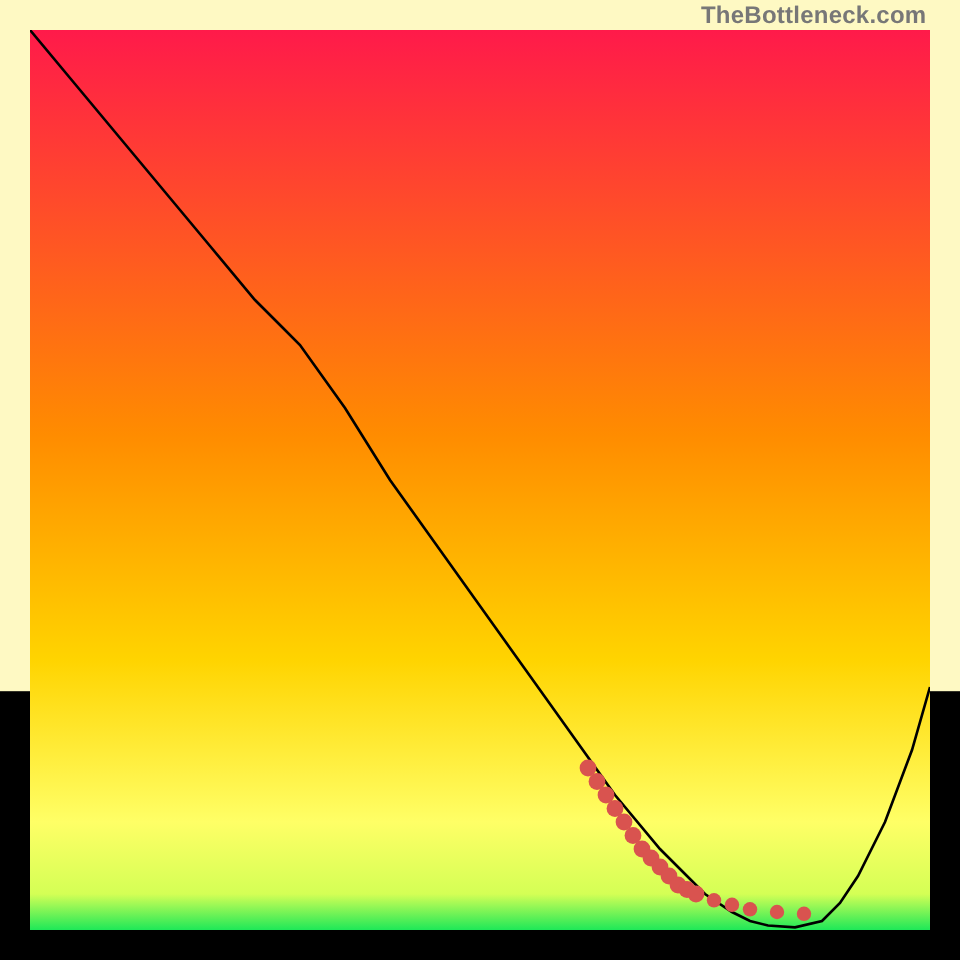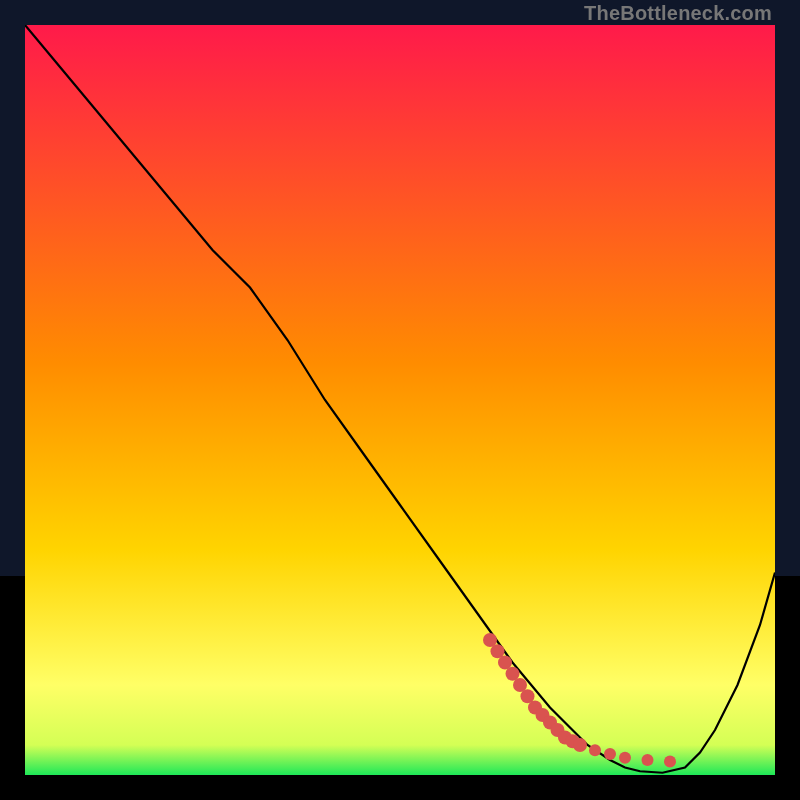--- a/index.html
+++ b/index.html
@@ -1,20 +1,20 @@
 <!DOCTYPE html>
 <html><head>
 <meta charset="utf-8">
 <style>
   * { margin: 0; padding: 0; box-sizing: border-box; }
   html, body { width: 800px; height: 800px; overflow: hidden; background: #000; }
   .outer {
     width: 800px;
     height: 576px;
-    background: #0f172a;
+    background: #fef9c3;
     position: relative;
   }
   .plot {
     position: absolute;
     left: 25px;
     top: 25px;
     width: 750px;
     height: 750px;
   }
   .watermark {

